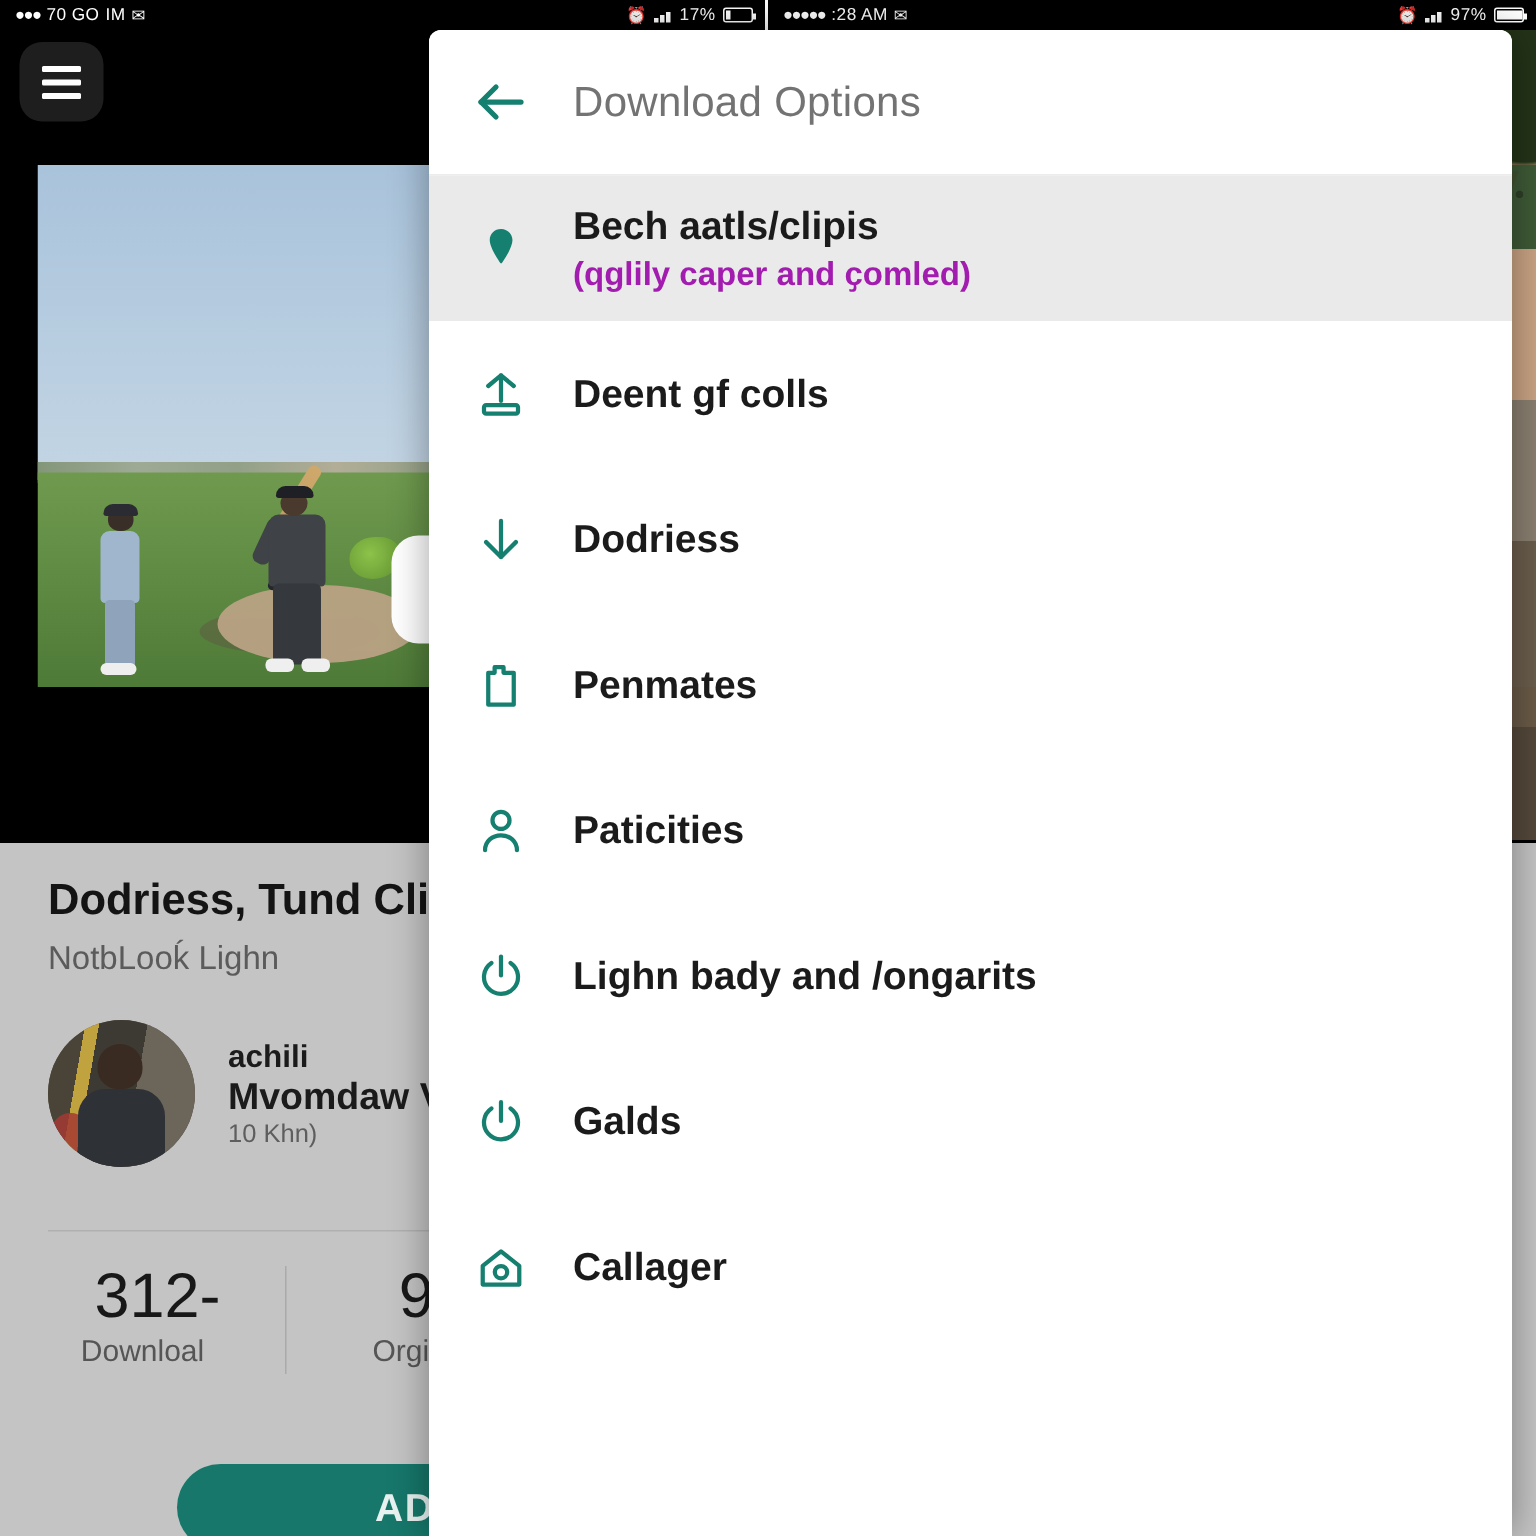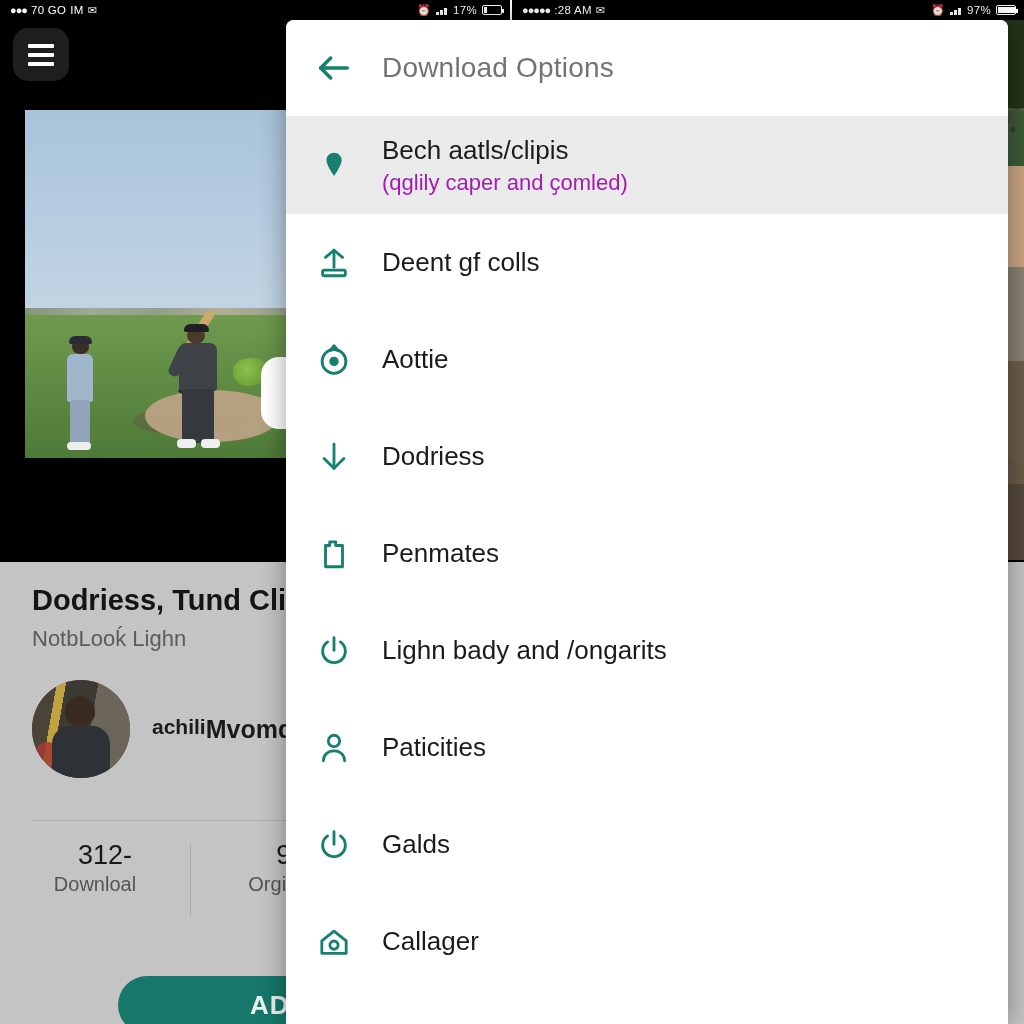--- a/index.html
+++ b/index.html
@@ -107,30 +107,30 @@
   .chan { position:absolute; left:32px; top:118px; display:flex; align-items:center; gap:22px; }
   .avatar {
     width:98px; height:98px; border-radius:50%; overflow:hidden; position:relative;
     background:linear-gradient(160deg,#6d5f50,#2f2a26);
   }
   .avatar .ab  { position:absolute; left:0; top:0; width:98px; height:98px;
                  background:linear-gradient(100deg,#4a4438 0 22%, #c0a23f 22% 30%, #3d3a33 30% 58%, #6c665a 58% 100%); }
   .avatar .ah  { position:absolute; left:33px; top:16px; width:30px; height:30px; background:#3a2b22; border-radius:50% 50% 45% 45%; }
   .avatar .at  { position:absolute; left:20px; top:46px; width:58px; height:54px; background:#2e3136; border-radius:18px 18px 0 0; }
   .avatar .af  { position:absolute; left:2px; top:62px; width:26px; height:26px; background:#a33a32; border-radius:50%; opacity:.85; }
-  .chan-txt { display:flex; flex-direction:row; gap:0; }
+  .chan-txt { display:flex; flex-direction:column; gap:0; }
   .chan-n1 { font-size:21px; font-weight:bold; color:#1b1b1b; white-space:nowrap; }
   .chan-n2 { font-size:25px; font-weight:bold; color:#1b1b1b; white-space:nowrap; }
   .chan-n3 { font-size:17px; color:#5e5e5e; white-space:nowrap; }
 
   .divider { position:absolute; left:32px; top:258px; width:960px; height:1px; background:#b0b0b0; }
 
   .stats { position:absolute; left:0; top:278px; width:1024px; display:flex; }
   .stat { width:190px; text-align:center; position:relative; }
-  .stat .v { font-size:27px; color:#181818; line-height:1.15; white-space:nowrap;margin-left:20px; }
+  .stat .v { font-size:42px; color:#181818; line-height:1.15; white-space:nowrap;margin-left:20px; }
   .stat .l { font-size:20px; color:#555; margin-top:2px; white-space:nowrap; }
   .stat + .stat::before { content:""; position:absolute; left:0; top:4px; width:1px; height:72px; background:#aaa; }
 
   .cta {
     position:absolute; left:118px; top:414px; width:392px; height:58px;
     background:#16776a; border-radius:29px; color:#e8f2f0;
     display:flex; align-items:center; justify-content:center;
     font-size:26px; font-weight:bold; letter-spacing:1px;
   }
 
@@ -158,21 +158,21 @@
   .dlg-header {
     height:97px; display:flex; align-items:center; gap:0;
     border-bottom:1px solid #ececec; background:#fff;
   }
   .back-btn {
     width:96px; height:97px; display:flex; align-items:center; justify-content:center;
     cursor:pointer;
   }
   .dlg-title { font-size:28px; font-weight:normal; color:#737373; letter-spacing:.2px; }
 
-  .opt-list { display:flex; flex-direction:column; }
+  .opt-list { display:flex; flex-direction:column;font-weight:bold; }
   .opt {
     display:flex; align-items:center; min-height:97px; padding:0 0 0 0;
     background:#fff; cursor:pointer;
   }
   .opt.selected { background:#eaeaea; }
   .opt .ic-wrap { width:96px; display:flex; align-items:center; justify-content:center; flex:0 0 96px; }
   .opt .labels { display:flex; flex-direction:column; justify-content:center; gap:4px; }
   .opt .lbl { font-size:26px; color:#1b1b1b; white-space:nowrap; }
   .opt .sub { font-size:22px; color:#a21caf; white-space:nowrap; }
 
@@ -328,32 +328,20 @@
           <line x1="12" y1="3" x2="12" y2="15"></line>
             <polyline points="6,8 12,3 18,8"></polyline>
           <rect x="4" y="17" width="16" height="4" rx="1"></rect>
         </svg>
       </div>
       <div class="labels">
         <div class="lbl">Deent gf colls</div>
       </div>
     </div>
 
-    <div class="opt">
-      <div class="ic-wrap">
-        <svg class="icn" width="34" height="34" viewBox="0 0 24 24" fill="none" stroke="#157f70" stroke-width="2">
-          <circle cx="12" cy="13" r="8.4"></circle>
-          <circle cx="12" cy="13" r="3.3" fill="#157f70" stroke="none"></circle>
-          <path d="M9.4 5.2 12 1.9l2.6 3.3" stroke-linecap="round" stroke-linejoin="round"></path>
-        </svg>
-      </div>
-      <div class="labels">
-        <div class="lbl">Aottie</div>
-      </div>
-    </div>
 
     <div class="opt">
       <div class="ic-wrap">
         <svg class="icn" width="34" height="34" viewBox="0 0 24 24" fill="none" stroke="#157f70" stroke-width="2" stroke-linecap="round" stroke-linejoin="round">
           <line x1="12" y1="3" x2="12" y2="20"></line>
             <polyline points="5,13 12,20 19,13"></polyline>
         </svg>
       </div>
       <div class="labels">
         <div class="lbl">Dodriess</div>
@@ -366,44 +354,44 @@
           <path d="M6 6h3V3.4h4.2V6H18v15H6z"></path>
         </svg>
       </div>
       <div class="labels">
         <div class="lbl">Penmates</div>
       </div>
     </div>
 
     <div class="opt">
       <div class="ic-wrap">
+        <svg class="icn" width="34" height="34" viewBox="0 0 24 24" fill="none" stroke="#157f70" stroke-width="2" stroke-linecap="round" stroke-linejoin="round">
+          <circle cx="12" cy="7" r="4"></circle>
+          <path d="M4.5 21c0-4.2 3.4-7 7.5-7s7.5 2.8 7.5 7"></path>
+        </svg>
+      </div>
+      <div class="labels">
+        <div class="lbl">Paticities</div>
+      </div>
+    </div>
+
+    <div class="opt">
+      <div class="ic-wrap">
         <svg class="icn" width="34" height="34" viewBox="0 0 24 24" fill="none" stroke="#157f70" stroke-width="2" stroke-linecap="round">
           <path d="M7.5 5.6a8 8 0 1 0 9 0"></path>
             <line x1="12" y1="2.6" x2="12" y2="11.5"></line>
         </svg>
       </div>
       <div class="labels">
         <div class="lbl">Lighn bady and /ongarits</div>
       </div>
     </div>
 
     <div class="opt">
       <div class="ic-wrap">
-        <svg class="icn" width="34" height="34" viewBox="0 0 24 24" fill="none" stroke="#157f70" stroke-width="2" stroke-linecap="round" stroke-linejoin="round">
-          <circle cx="12" cy="7" r="4"></circle>
-          <path d="M4.5 21c0-4.2 3.4-7 7.5-7s7.5 2.8 7.5 7"></path>
-        </svg>
-      </div>
-      <div class="labels">
-        <div class="lbl">Paticities</div>
-      </div>
-    </div>
-
-    <div class="opt">
-      <div class="ic-wrap">
         <svg class="icn" width="34" height="34" viewBox="0 0 24 24" fill="none" stroke="#157f70" stroke-width="2" stroke-linecap="round">
           <path d="M7.5 5.6a8 8 0 1 0 9 0"></path>
             <line x1="12" y1="2.6" x2="12" y2="11.5"></line>
         </svg>
       </div>
       <div class="labels">
         <div class="lbl">Galds</div>
       </div>
     </div>
 

